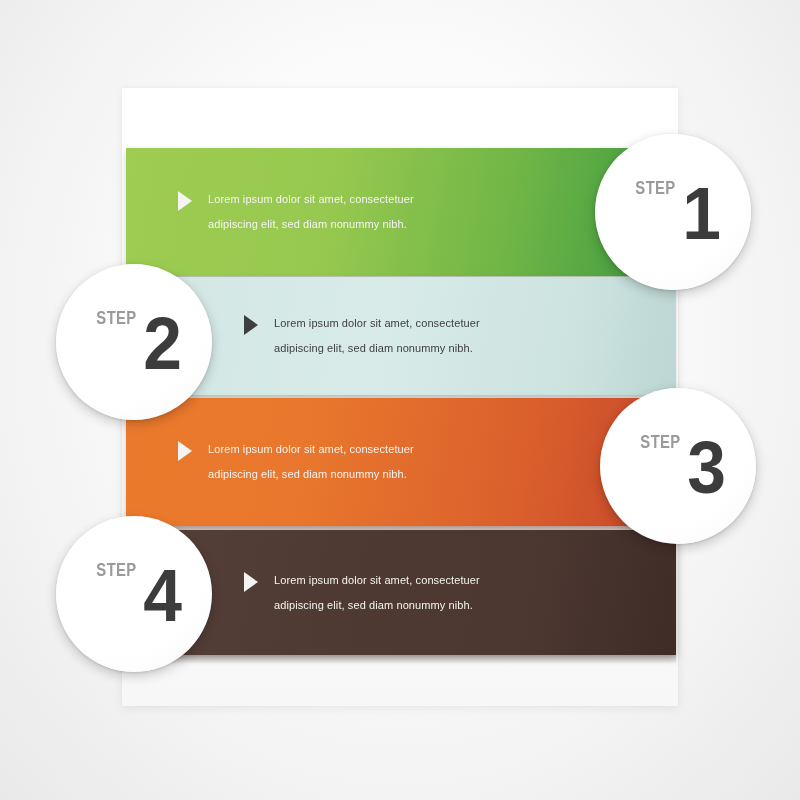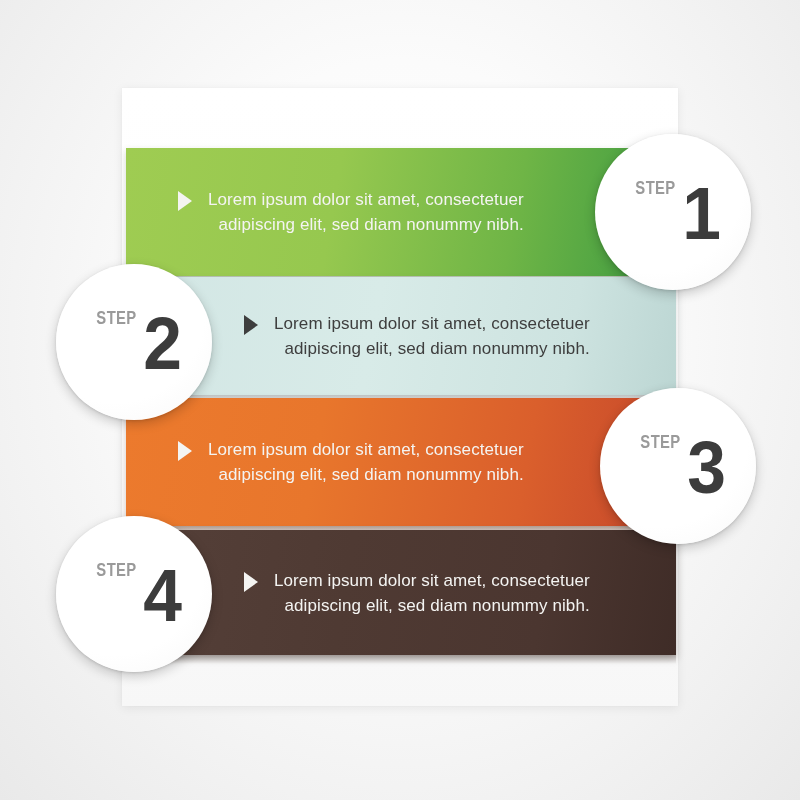--- a/index.html
+++ b/index.html
@@ -105,25 +105,24 @@
     width: 0;
     height: 0;
     border-top: 10px solid transparent;
     border-bottom: 10px solid transparent;
     border-left: 14px solid currentColor;
     margin-top: 4px;
     margin-right: 16px;
     flex: none;
   }
   .bar-text {
-    font-size: 17px;
+    font-size: 11px;
     line-height: 25px;
     letter-spacing: 0.1px;
     white-space: pre-line;
-    text-align: right;
   }
   .light-text { color: #f4f4f2; }
   .dark-text  { color: #3e3e3e; }
 
   .bar1 .bar-text-wrap { margin-left: 52px; }
   .bar2 .bar-text-wrap { margin-left: 118px; }
   .bar3 .bar-text-wrap { margin-left: 52px; }
   .bar4 .bar-text-wrap { margin-left: 118px; }
 
   

